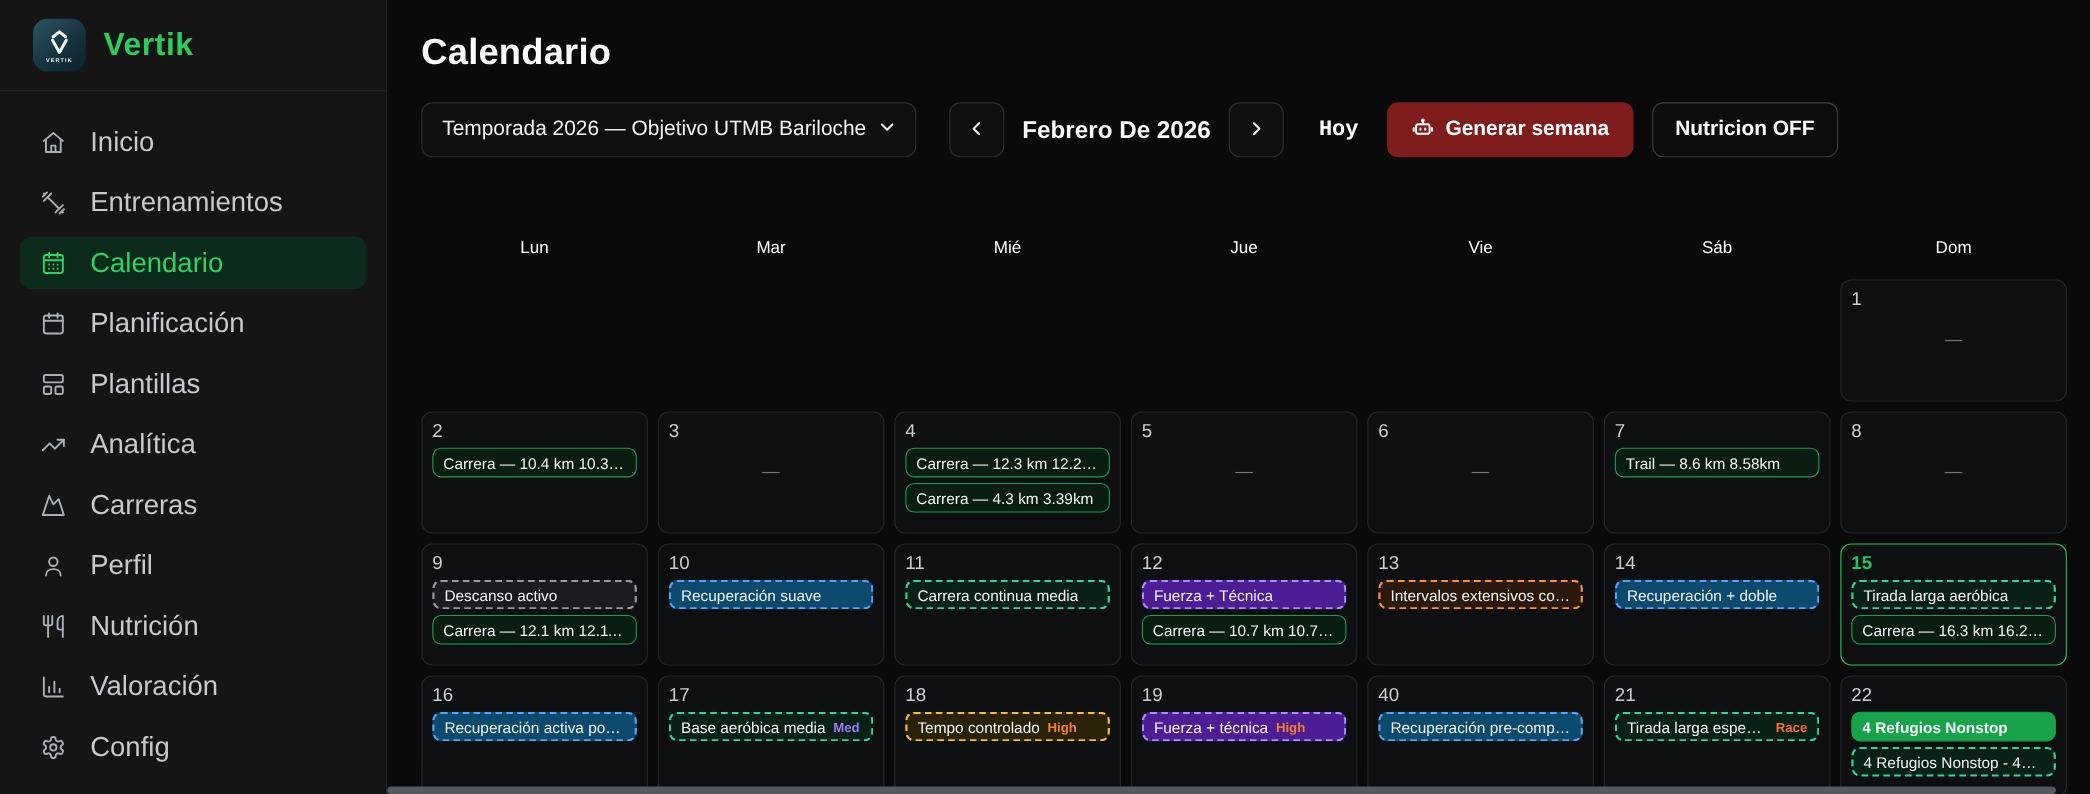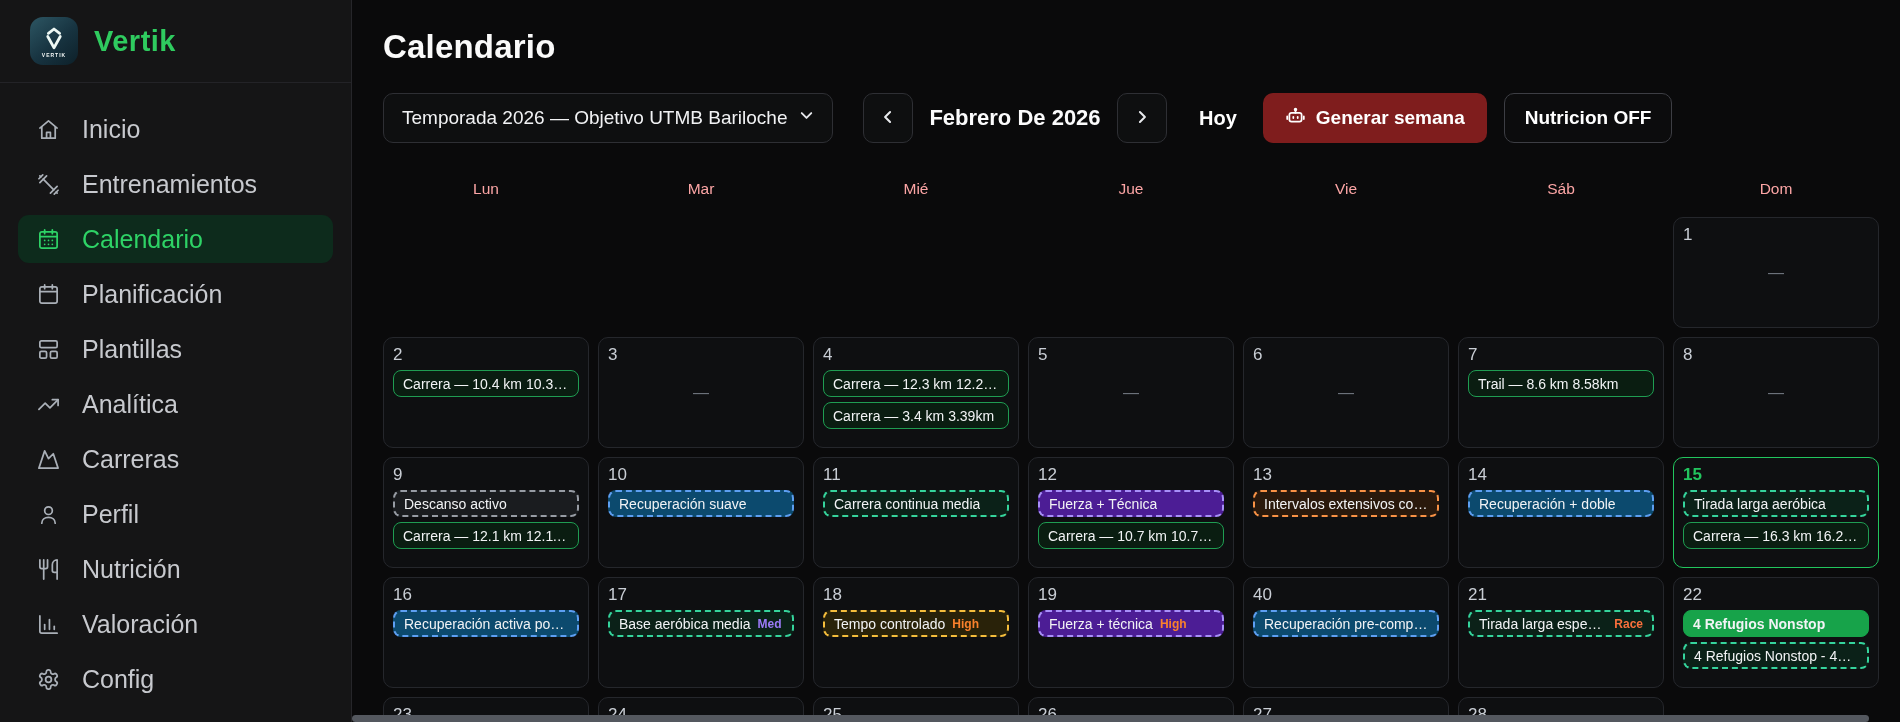--- a/index.html
+++ b/index.html
@@ -29,31 +29,31 @@
 
   .toolbar { display:flex; align-items:center; margin-top:27px; height:50px; }
   .season-select { width:450px; height:50px; border-radius:10px; border:1px solid #2e2f34; background:#0e0f10;
                    color:#f1f2f4; font-size:19px; display:flex; align-items:center; justify-content:space-between;
                    padding:0 16px 0 18px; cursor:pointer; font-family:inherit; }
   .icon-btn { width:50px; height:50px; border-radius:10px; border:1px solid #2e2f34; background:#0e0f10;
               display:flex; align-items:center; justify-content:center; cursor:pointer; color:#e8eaed; }
   .icon-btn.prev { margin-left:30px; }
   .month-label { width:204px; text-align:center; font-size:22px; font-weight:700; color:#fbfbfc; }
   .today-btn { margin-left:32px; background:none; border:none; color:#fff; font-size:20px; font-weight:700;
-               cursor:pointer; font-family:Liberation Sans, sans-serif; }
+               cursor:pointer; font-family:Liberation Mono, monospace; }
   .generate-btn { margin-left:26px; height:50px; border:none; border-radius:10px; background:#7f1d1d; color:#fff;
                   font-size:19px; font-weight:700; display:flex; align-items:center; gap:10px; padding:0 22px;
                   cursor:pointer; font-family:inherit; }
   .nutrition-btn { margin-left:17px; height:50px; border:1.5px solid #3d3e44; border-radius:10px; background:#0c0c0d;
                    color:#fff; font-size:19px; font-weight:700; padding:0 20px; cursor:pointer; font-family:inherit; }
 
   
   .weekdays, .grid { display:grid; grid-template-columns:repeat(7,206px); gap:9px; width:1496px; }
   .weekdays { margin-top:37px; }
-  .weekdays span { text-align:center; font-size:15.5px; color:#fca5a5; }
+  .weekdays span { text-align:center; font-size:15.5px; color:#ffffff;margin-top:37px; }
   .grid { margin-top:19px; grid-auto-rows:111px; }
   .cell { background:#0e0f11; border:1px solid #25272c; border-radius:10px; padding:6px 9px;
           position:relative; overflow:hidden; cursor:pointer; }
   .cell.today { border:1.6px solid #22c55e; }
   .day-num { font-size:17px; color:#c9ced5; line-height:21px; }
   .cell.today .day-num { color:#22c55e; font-weight:700; }
   .dash { position:absolute; top:50%; left:50%; transform:translate(-50%,-50%); color:#6f757e; font-size:16px; }
   .ev { display:flex; align-items:center; height:27px; padding:0 9px; border-radius:8px; margin-top:5px;
         font-size:14px; color:#f2f3f5; white-space:nowrap; overflow:hidden; }
   .ev .ev-label { overflow:hidden; text-overflow:ellipsis; }
@@ -274,21 +274,21 @@
         <div class="cell" data-name="day-cell-3">
           <div class="day-num" data-name="day-number">3</div>
           <span class="dash" data-name="empty-day-marker">—</span>
         </div>
         <div class="cell" data-name="day-cell-4">
           <div class="day-num" data-name="day-number">4</div>
           <div class="ev green" data-name="event-chip">
             <span class="ev-label" data-name="event-label">Carrera — 12.3 km 12.26km</span>
           </div>
           <div class="ev green" data-name="event-chip">
-            <span class="ev-label" data-name="event-label">Carrera — 3.4 km 3.39km</span>
+            <span class="ev-label" data-name="event-label">Carrera — 4.3 km 3.39km</span>
           </div>
         </div>
         <div class="cell" data-name="day-cell-5">
           <div class="day-num" data-name="day-number">5</div>
           <span class="dash" data-name="empty-day-marker">—</span>
         </div>
         <div class="cell" data-name="day-cell-6">
           <div class="day-num" data-name="day-number">6</div>
           <span class="dash" data-name="empty-day-marker">—</span>
         </div>

